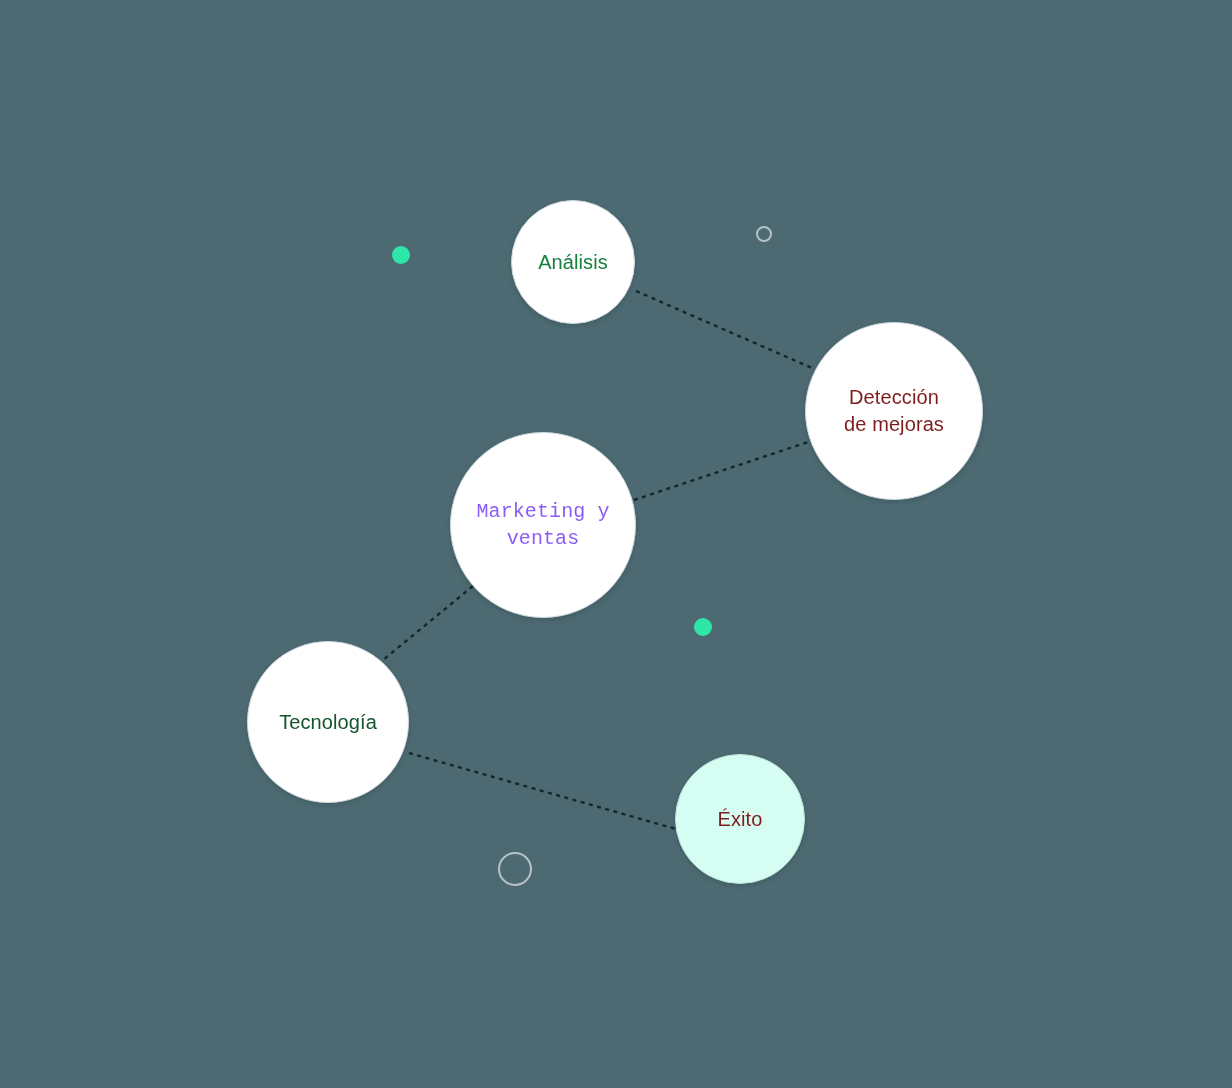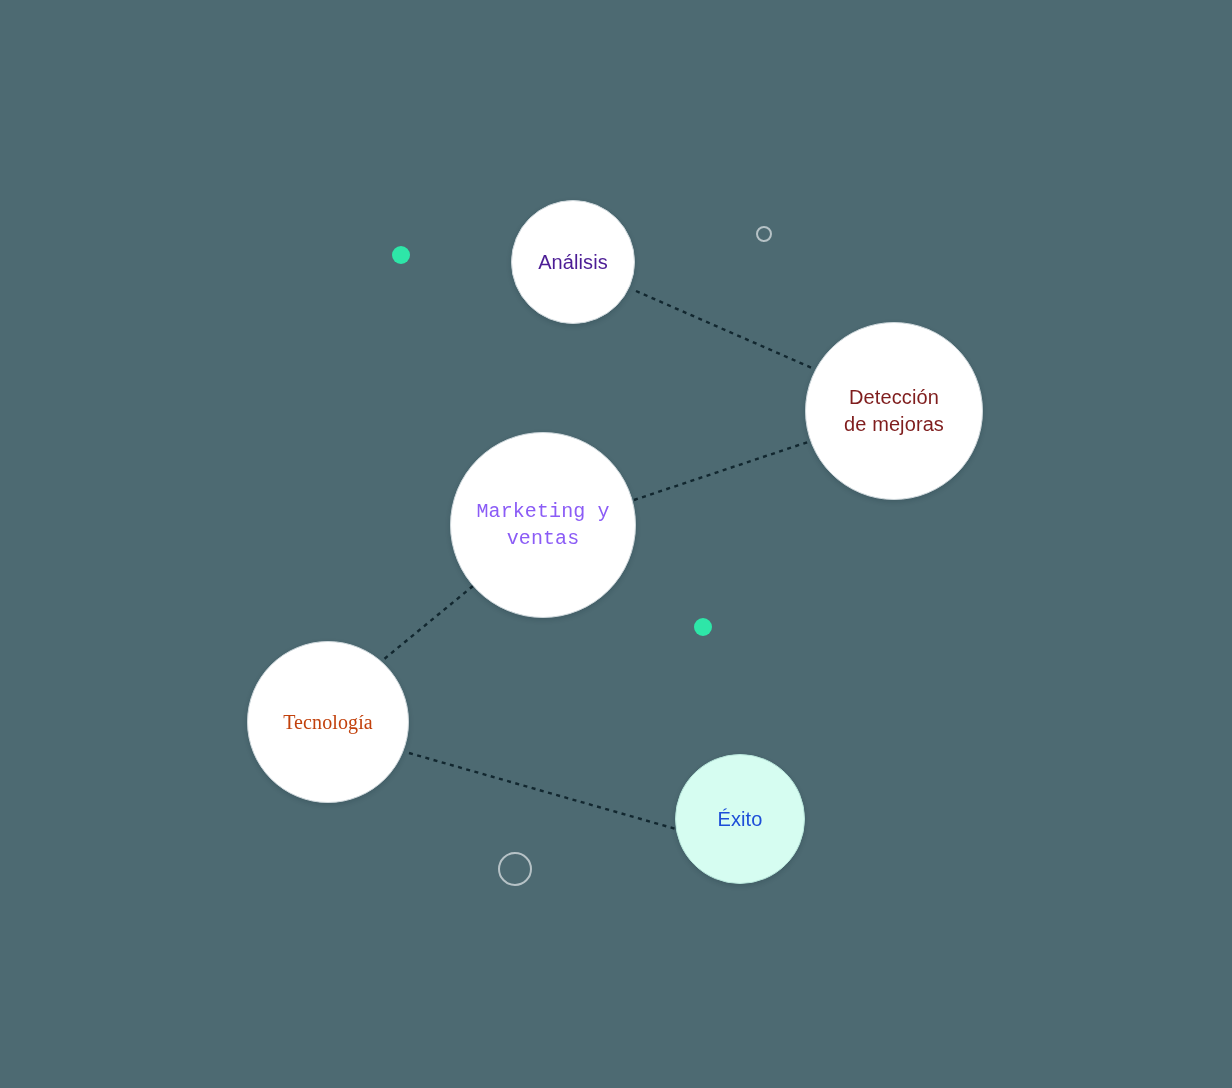--- a/index.html
+++ b/index.html
@@ -69,35 +69,35 @@
 
   <svg id="edge-layer" width="1232" height="1088" viewBox="0 0 1232 1088" xmlns="http://www.w3.org/2000/svg">
       <line x1="636" y1="291" x2="812" y2="368" stroke="#12272f" stroke-width="2.4" stroke-dasharray="4 4.5" stroke-linecap="butt"></line>
       <line x1="634" y1="500" x2="808" y2="442" stroke="#12272f" stroke-width="2.4" stroke-dasharray="4 4.5" stroke-linecap="butt"></line>
       <line x1="473" y1="586" x2="383" y2="660" stroke="#12272f" stroke-width="2.4" stroke-dasharray="4 4.5" stroke-linecap="butt"></line>
       <line x1="409" y1="753" x2="676" y2="829" stroke="#12272f" stroke-width="2.4" stroke-dasharray="4 4.5" stroke-linecap="butt"></line>
     </svg>
 
   <div id="node-layer">
       <div class="node" style="left: 511px; top: 200px; width: 124px; height: 124px; background: rgb(255, 255, 255); border-color: rgb(207, 216, 220);">
-        <span class="node-label" style="color: #4c1d95;">Análisis</span>
+        <span class="node-label" style="color: #15803d;">Análisis</span>
       </div>
       <div class="node" style="left: 805px; top: 322px; width: 178px; height: 178px; background: rgb(255, 255, 255); border-color: rgb(207, 216, 220);">
         <span class="node-label" style="color: #7f1d1d;">Detección
 de mejoras</span>
       </div>
       <div class="node" style="left: 450px; top: 432px; width: 186px; height: 186px; background: rgb(255, 255, 255); border-color: rgb(207, 216, 220);">
         <span class="node-label" style="color: #8b5cf6; font-family: Liberation Mono, monospace;">Marketing y
 ventas</span>
       </div>
       <div class="node" style="left: 247px; top: 641px; width: 162px; height: 162px; background: rgb(255, 255, 255); border-color: rgb(207, 216, 220);">
-        <span class="node-label" style="color: #c2410c; font-family: Liberation Serif, serif;">Tecnología</span>
+        <span class="node-label" style="color: #14532d;">Tecnología</span>
       </div>
       <div class="node" style="left: 675px; top: 754px; width: 130px; height: 130px; background: rgb(214, 253, 241); border-color: rgb(185, 231, 220);">
-        <span class="node-label" style="color: #1d4ed8;">Éxito</span>
+        <span class="node-label" style="color: #7f1d1d;">Éxito</span>
       </div>
     </div>
 
   <div id="marker-layer">
       <div class="marker marker-dot" style="left: 392px; top: 246px; width: 18px; height: 18px; background: rgb(46, 230, 168);"></div>
       <div class="marker marker-dot" style="left: 694px; top: 618px; width: 18px; height: 18px; background: rgb(46, 230, 168);"></div>
       <div class="marker marker-ring" style="left: 756px; top: 226px; width: 16px; height: 16px; border-color: rgb(182, 194, 198);"></div>
       <div class="marker marker-ring" style="left: 498px; top: 852px; width: 34px; height: 34px; border-color: rgb(182, 194, 198);"></div>
     </div>
 

